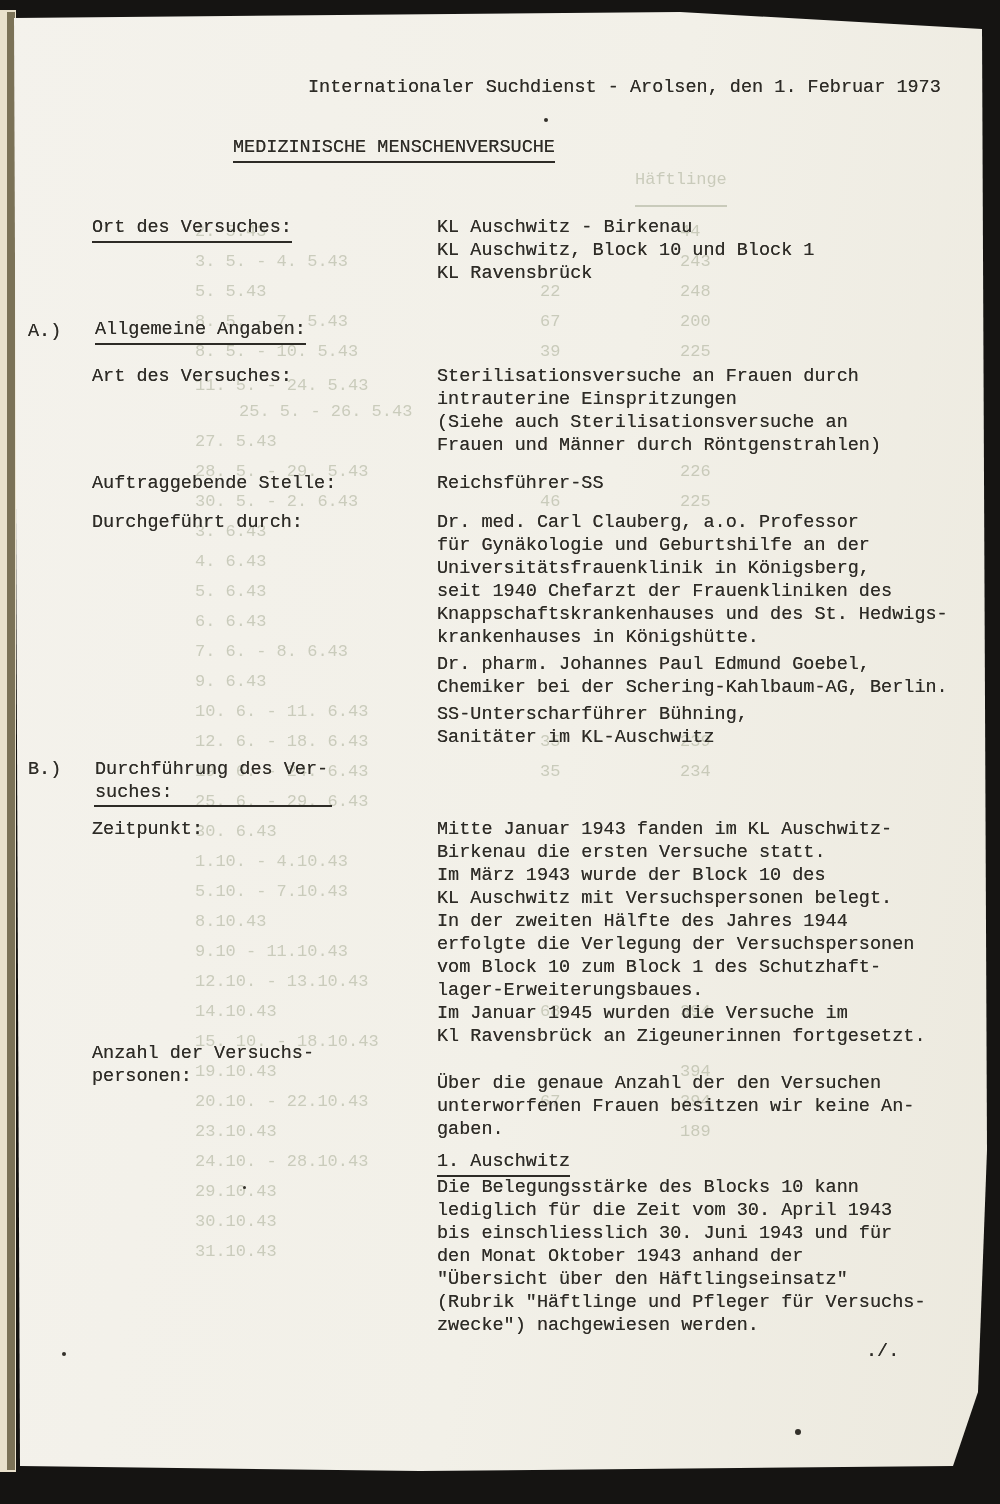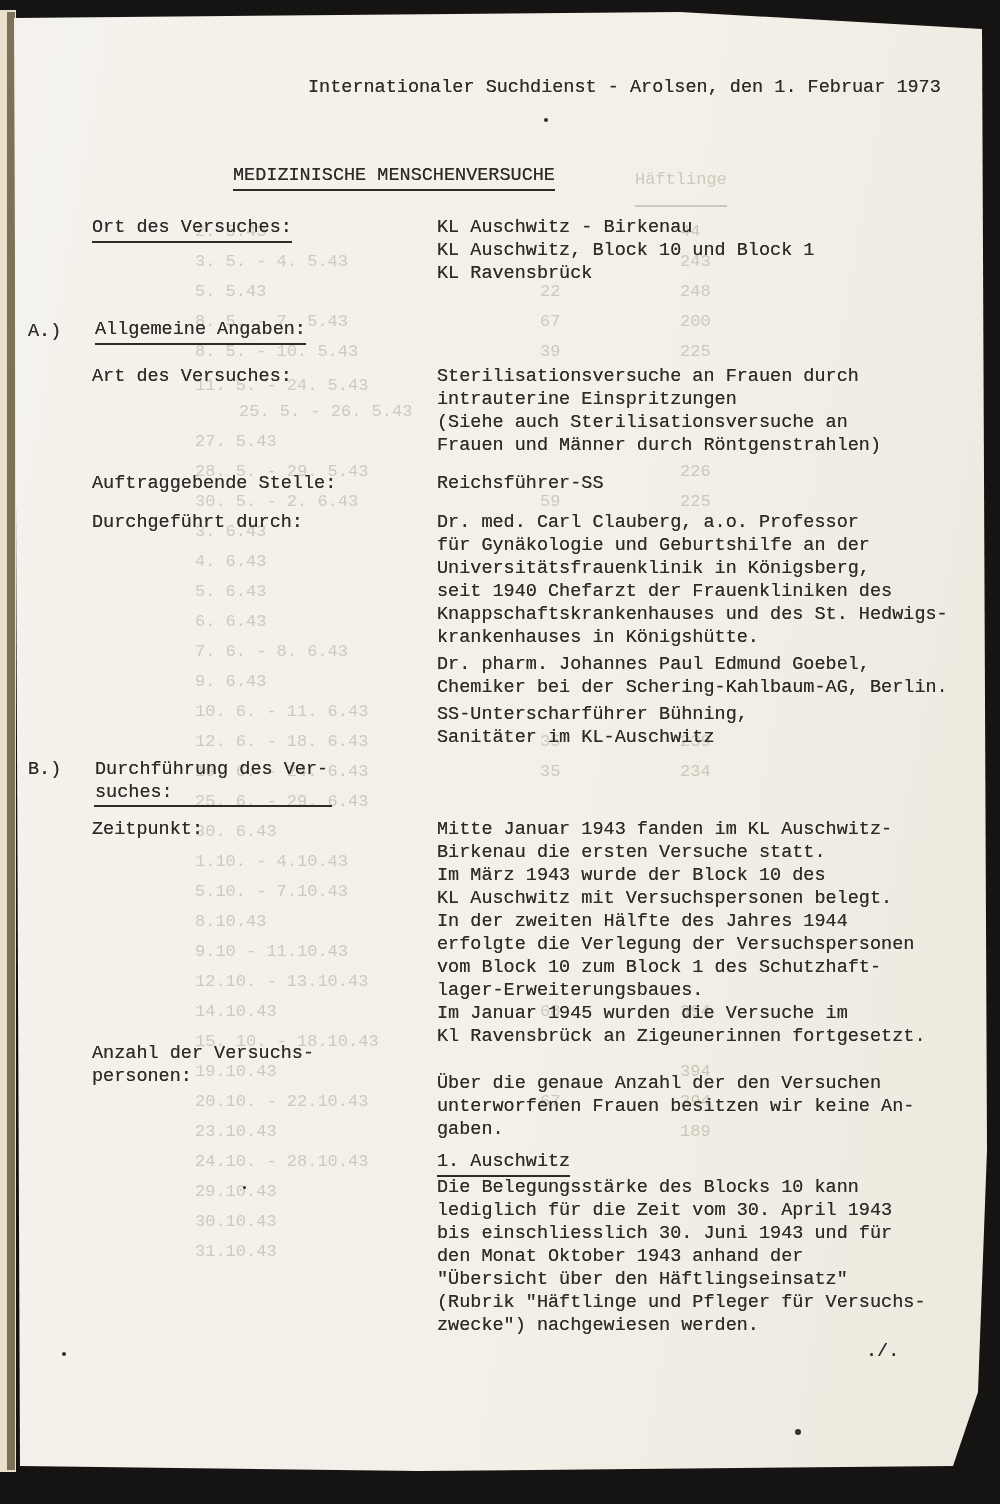--- a/index.html
+++ b/index.html
@@ -93,21 +93,21 @@
         <span class="g1"></span>
         <span class="g2"></span>
       </div>
       <div class="ghost-row" style="top: 462px;">
         <span class="gd">28. 5. - 29. 5.43</span>
         <span class="g1"></span>
         <span class="g2">226</span>
       </div>
       <div class="ghost-row" style="top: 492px;">
         <span class="gd">30. 5. - 2. 6.43</span>
-        <span class="g1">59</span>
+        <span class="g1">46</span>
         <span class="g2">225</span>
       </div>
       <div class="ghost-row" style="top: 522px;">
         <span class="gd">3. 6.43</span>
         <span class="g1"></span>
         <span class="g2"></span>
       </div>
       <div class="ghost-row" style="top: 552px;">
         <span class="gd">4. 6.43</span>
         <span class="g1"></span>
@@ -227,21 +227,21 @@
         <span class="gd">31.10.43</span>
         <span class="g1"></span>
         <span class="g2"></span>
       </div>
     </div>
 
   <div class="content">
 
     <div class="line" style="left:308px;top:76px;">Internationaler Suchdienst - Arolsen, den 1. Februar 1973</div>
 
-    <div class="line" style="left:233px;top:164px;"><span class="u">MEDIZINISCHE MENSCHENVERSUCHE</span></div>
+    <div class="line" style="left:233px;top:136px;"><span class="u">MEDIZINISCHE MENSCHENVERSUCHE</span></div>
 
     <div class="line" style="left:92px;top:216px;"><span class="u">Ort des Versuches:</span></div>
     <div class="txt" style="left:437px;top:216px;">KL Auschwitz - Birkenau
 KL Auschwitz, Block 10 und Block 1
 KL Ravensbrück</div>
 
     <div class="line" style="left:28px;top:320px;">A.)</div>
     <div class="line" style="left:95px;top:318px;"><span class="u">Allgemeine Angaben:</span></div>
 
     <div class="line" style="left:92px;top:365px;">Art des Versuches:</div>

